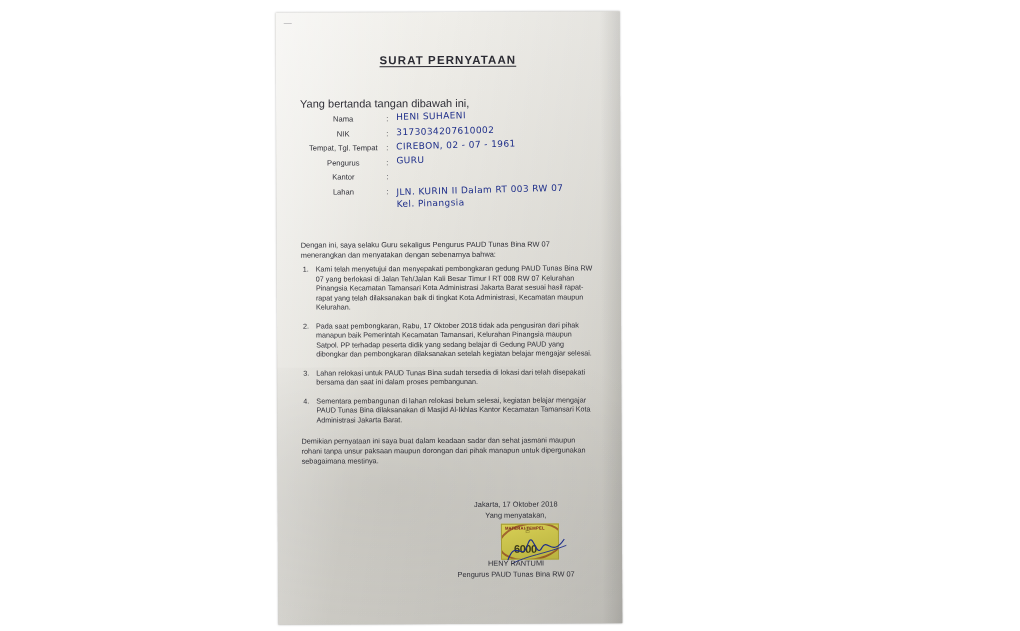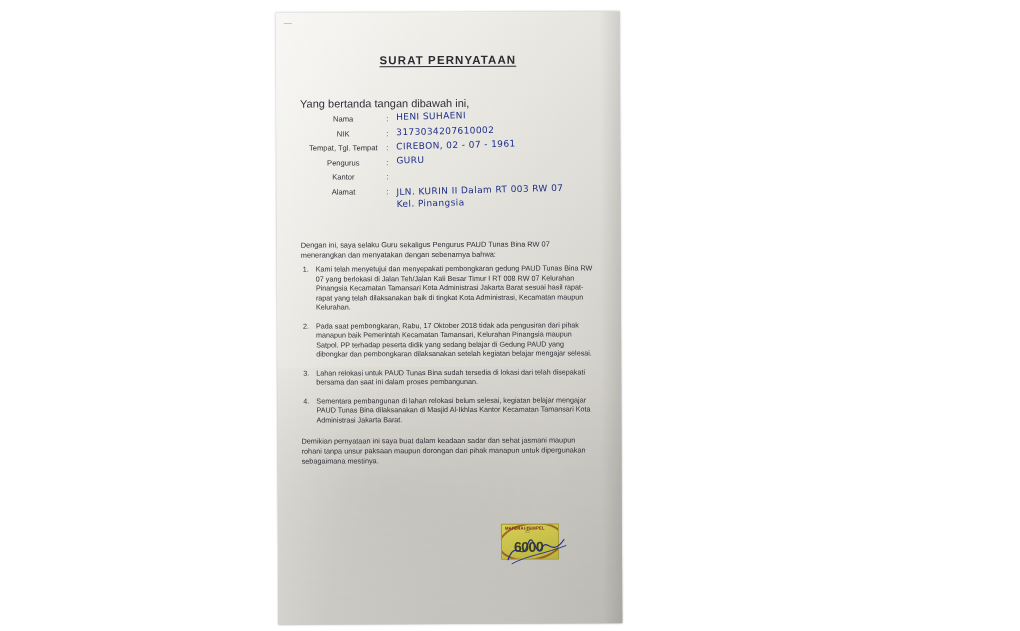--- a/index.html
+++ b/index.html
@@ -197,21 +197,21 @@
     left: 22px;
     top: 2px;
     font-size: 8px;
     color: #5d4b12;
     line-height: 8px;
   }
   .stamp-value {
     position: absolute;
     left: 4px;
     bottom: 4px;
-    font-size: 14px;
+    font-size: 11px;
     font-weight: bold;
     color: #3b3a1a;
     letter-spacing: -0.5px;
     padding-left: 8px;
   }
   .stamp-ink {
     position: absolute;
     left: -4px;
     top: -2px;
     width: 66px;
@@ -287,21 +287,21 @@
           <span class="field-value">GURU</span>
         </div>
 
         <div class="field-row">
           <span class="field-label">Kantor</span>
           <span class="field-colon">:</span>
           <span class="field-value"></span>
         </div>
 
         <div class="field-row">
-          <span class="field-label">Alamat</span>
+          <span class="field-label">Lahan</span>
           <span class="field-colon">:</span>
           <span class="field-value two-line">JLN. KURIN II Dalam RT 003 RW 07
 Kel. Pinangsia</span>
         </div>
 
       </div>
 
       <div class="lead">Dengan ini, saya selaku Guru sekaligus Pengurus PAUD Tunas Bina RW 07 menerangkan dan menyatakan dengan sebenarnya bahwa:</div>
 
       <div class="clauses">
@@ -318,30 +318,38 @@
           <span>Lahan relokasi untuk PAUD Tunas Bina sudah tersedia di lokasi dari telah disepakati bersama dan saat ini dalam proses pembangunan.</span>
         </div>
         <div class="clause">
           <span class="clause-num">4.</span>
           <span>Sementara pembangunan di lahan relokasi belum selesai, kegiatan belajar mengajar PAUD Tunas Bina dilaksanakan di Masjid Al-Ikhlas Kantor Kecamatan Tamansari Kota Administrasi Jakarta Barat.</span>
         </div>
       </div>
 
       <div class="closing">Demikian pernyataan ini saya buat dalam keadaan sadar dan sehat jasmani maupun rohani tanpa unsur paksaan maupun dorongan dari pihak manapun untuk dipergunakan sebagaimana mestinya.</div>
 
+      <div class="sign-block">
+        <div>Jakarta, 17 Oktober 2018</div>
+        <div>Yang menyatakan,</div>
+      </div>
 
       <div class="stamp">
         <div class="stamp-top">MATERAI
 TEMPEL</div>
         <div class="stamp-garuda">♕</div>
         <div class="stamp-value">6000</div>
         <div class="stamp-ink"></div>
       </div>
 
       <svg class="signature-scribble" viewBox="0 0 70 40">
         <path d="M6 30 C14 8, 20 34, 26 14 C31 0, 34 30, 40 18 C45 8, 50 28, 62 10" stroke="#1f2f8a" stroke-width="1.2" fill="none" stroke-linecap="round"></path>
         <path d="M10 34 C24 26, 44 24, 64 16" stroke="#1f2f8a" stroke-width="0.9" fill="none" stroke-linecap="round"></path>
       </svg>
 
+      <div class="sign-name">
+        <div class="nm">HENY RANTUMI</div>
+        <div>Pengurus PAUD Tunas Bina RW 07</div>
+      </div>
 
     </div>
   </div>
 </div>
 
 </body></html>

